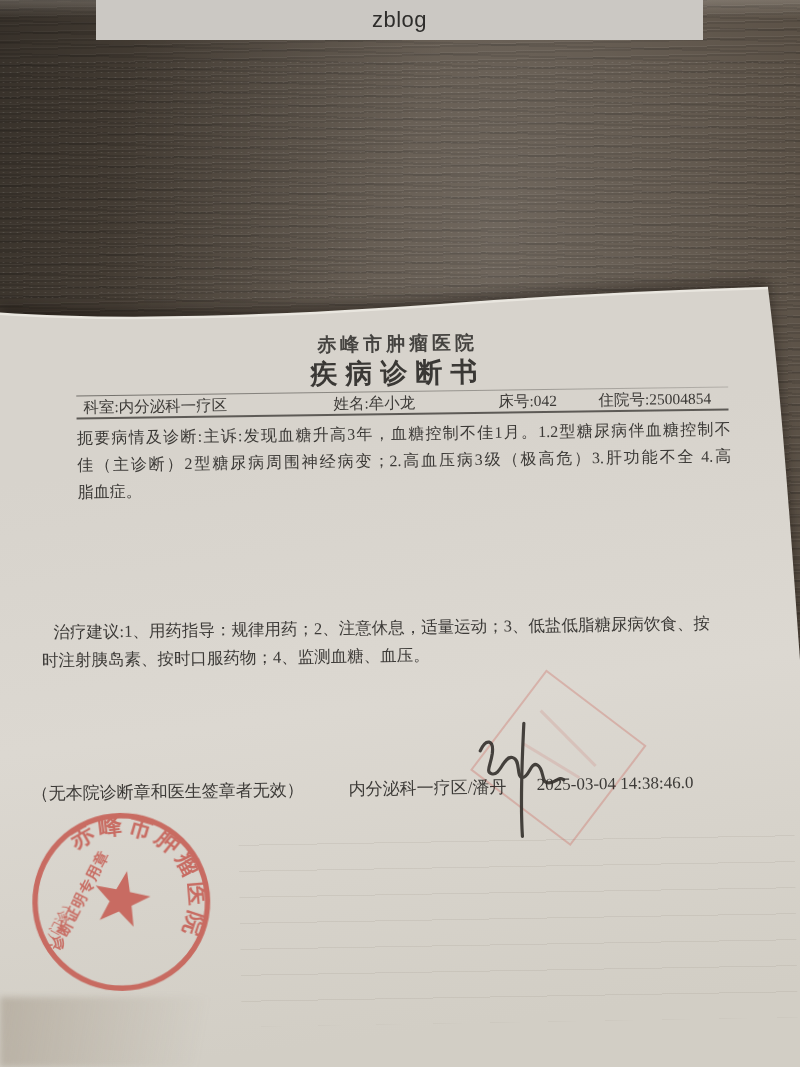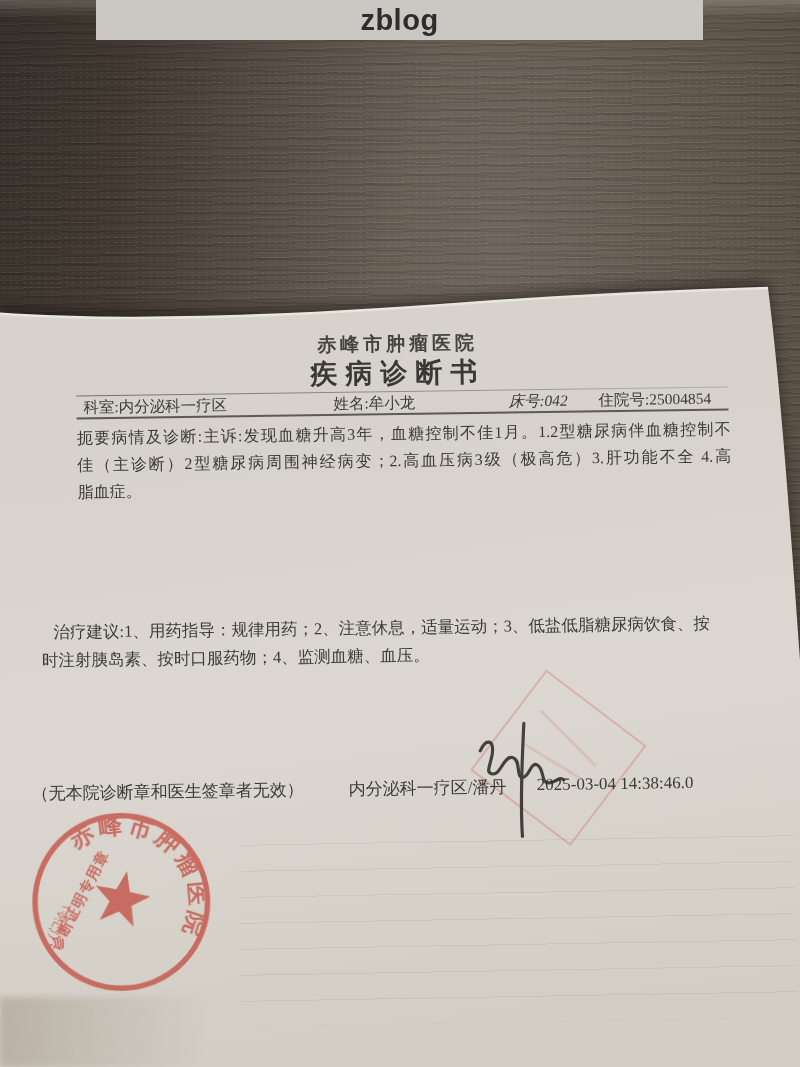--- a/index.html
+++ b/index.html
@@ -16,21 +16,21 @@
       repeating-linear-gradient(1.5deg, rgba(0,0,0,0.10) 0 2px, rgba(0,0,0,0) 2px 11px);
   }
   .wood::after{content:"";position:absolute;left:0;top:60px;width:100%;height:240px;
     background-image:radial-gradient(rgba(255,255,255,0.20) 0.6px, rgba(255,255,255,0) 1.2px);
     background-size:7px 5px;opacity:.5;}
 
   
   .site-header{position:absolute;left:96px;top:0;width:607px;height:40px;
     background:#cbc8c3;display:flex;align-items:center;justify-content:center;
     font-family:"Liberation Sans","DejaVu Sans",sans-serif;}
-  .site-title{font-size:29px;font-weight:700;color:#2e2d2b;letter-spacing:.5px;}
+  .site-title{font-size:22px;font-weight:400;color:#2e2d2b;letter-spacing:.5px;}
 
   
   .paper-svg{position:absolute;inset:0;filter:drop-shadow(0 -5px 7px rgba(15,10,5,.5));}
 
   .corner-shade{position:absolute;left:0;bottom:0;width:340px;height:70px;
     background:linear-gradient(100deg, rgba(135,120,100,0.35), rgba(135,120,100,0) 60%);
     filter:blur(3px);}
   .ghost-lines{position:absolute;left:240px;top:822px;width:556px;height:200px;
     background:repeating-linear-gradient(0deg, rgba(125,115,102,0) 0 25px, rgba(125,115,102,0.16) 25px 26px);
     transform:rotate(-1deg);opacity:.75;}
@@ -42,21 +42,21 @@
     font-size:19px;font-weight:700;letter-spacing:4px;color:#454340;}
   .doc-title{position:absolute;left:0;top:355px;width:800px;text-align:center;
     font-size:27px;font-weight:700;letter-spacing:8px;color:#3a3835;}
 
   .rule-top{position:absolute;left:78px;top:391px;width:652px;height:1px;
     background:linear-gradient(90deg, rgba(70,68,64,.7), rgba(70,68,64,.25));}
   .rule-bottom{position:absolute;left:78px;top:413px;width:652px;height:1.5px;
     background:rgba(62,60,56,.8);}
   .info-row{position:absolute;left:78px;top:392px;width:652px;height:21px;font-size:15.5px;}
   .info-row span{position:absolute;top:1px;white-space:nowrap;}
-  .f-dept{left:7px;} .f-name{left:257px;} .f-bed{left:432px;font-style:italic;} .f-adm{left:522px;}
+  .f-dept{left:7px;} .f-name{left:257px;} .f-bed{left:422px;} .f-adm{left:522px;}
 
   .diagnosis{position:absolute;left:78px;top:420px;width:654px;font-size:16px;}
   .diagnosis .dline{height:27px;line-height:27px;white-space:nowrap;}
   .diagnosis .justify{text-align:justify;text-align-last:justify;white-space:normal;
     height:27px;overflow:hidden;}
 
   .advice-1{position:absolute;left:52px;top:617px;font-size:16.5px;white-space:nowrap;}
   .advice-2{position:absolute;left:40px;top:645px;font-size:16.5px;white-space:nowrap;}
 
   .footer-row{position:absolute;left:0;top:777px;width:800px;height:24px;font-size:17px;}

